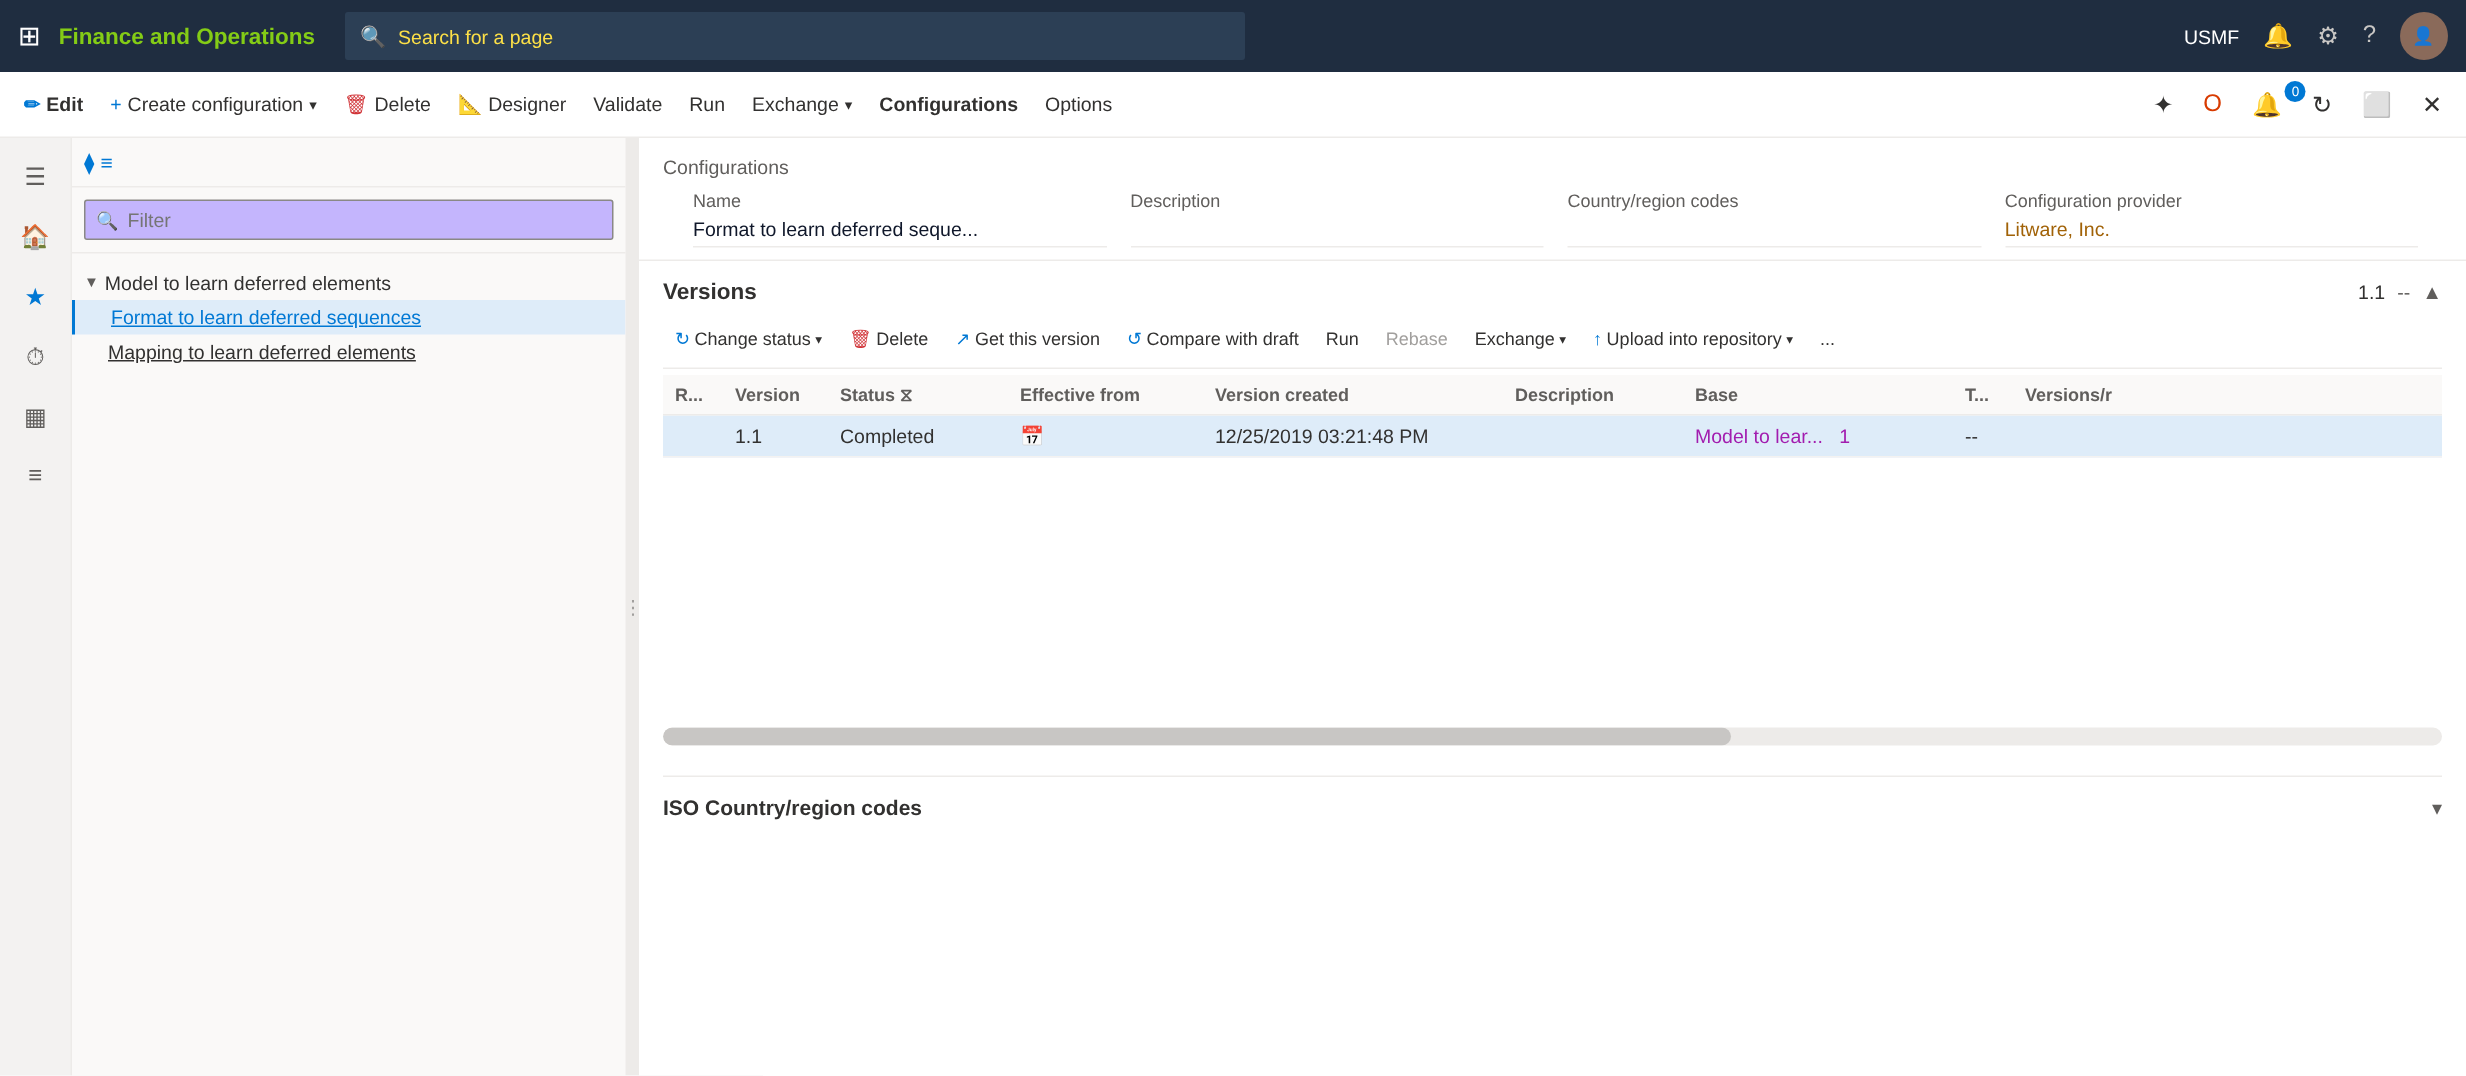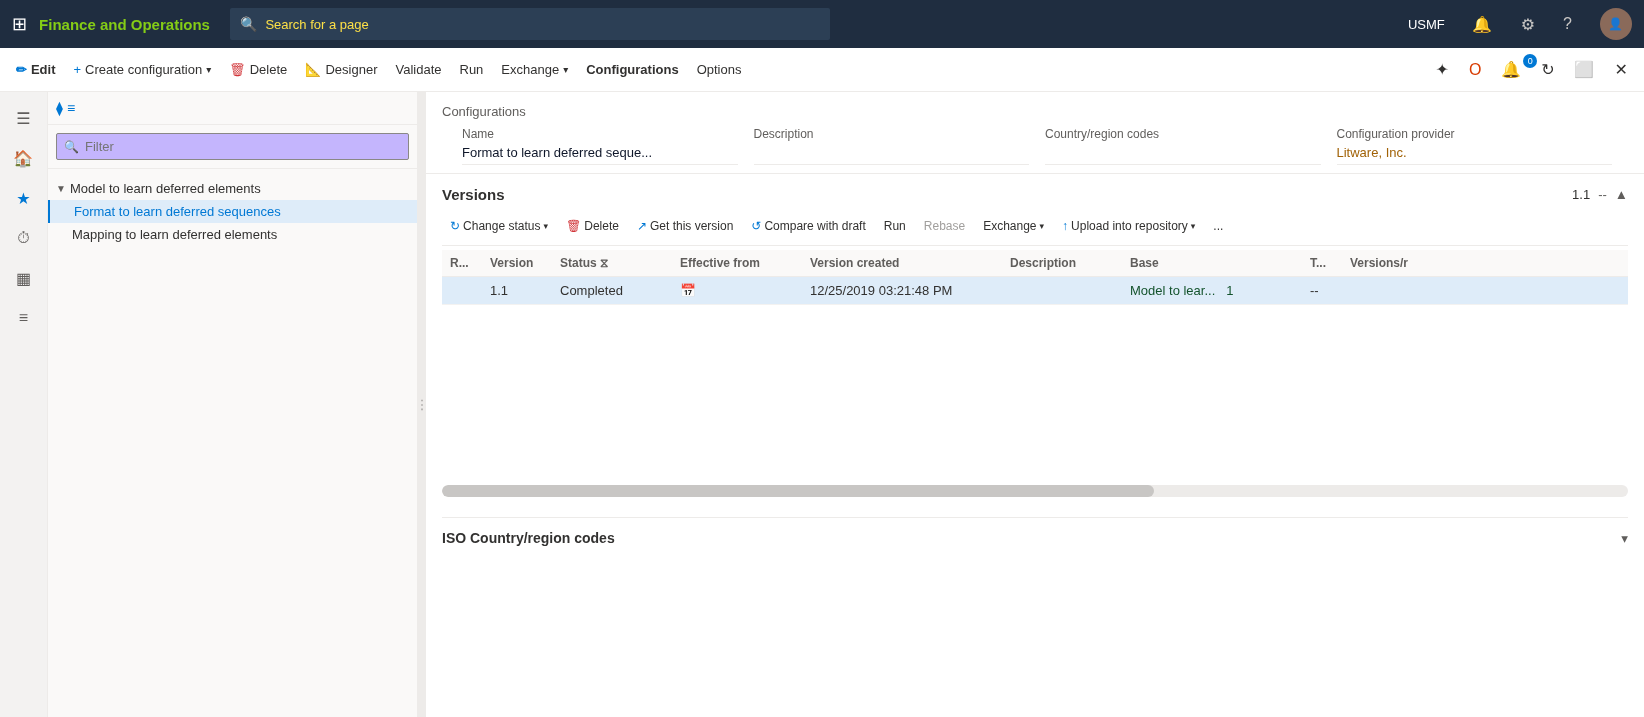--- a/index.html
+++ b/index.html
@@ -28,21 +28,21 @@
       align-items: center;
       padding: 0 10px;
       gap: 8px;
       color: #c8c6c4;
       font-size: 13px;
     }
     .top-nav-right {
       margin-left: auto;
       display: flex;
       align-items: center;
-      gap: 28px;
+      gap: 16px;
       color: white;
     }
     .nav-icon { font-size: 16px; cursor: pointer; color: #c8c6c4; }
     .avatar {
       width: 32px; height: 32px; border-radius: 50%;
       background: #8a6a5a;
       display: flex; align-items: center; justify-content: center;
       color: white; font-size: 12px; cursor: pointer;
     }
     .badge-container { position: relative; }
@@ -118,21 +118,21 @@
     .tree-filter-wrapper { position: relative; }
     .tree-filter-icon { position: absolute; left: 8px; top: 50%; transform: translateY(-50%); color: #605e5c; font-size: 12px; }
     .tree-content { padding: 8px 0; overflow-y: auto; flex: 1; }
     .tree-item {
       display: flex; align-items: center;
       padding: 4px 8px; cursor: pointer; gap: 4px;
       font-size: 13px; color: #323130;
     }
     .tree-item.selected { background: #deecf9; color: #0078d4; border-left: 2px solid #0078d4; }
     .tree-item.parent { font-weight: normal; padding-left: 8px; }
-    .tree-item.child { padding-left: 24px; }
+    .tree-item.child { padding-left: 24px; text-decoration: underline; }
     .tree-arrow { font-size: 10px; color: #605e5c; }
 
     
     .main-content {
       flex: 1;
       background: #fff;
       overflow-y: auto;
       overflow-x: hidden;
     }
 
@@ -179,21 +179,21 @@
       text-align: left; padding: 6px 8px;
       font-size: 12px; font-weight: 600; color: #605e5c;
       border-bottom: 1px solid #edebe9; background: #faf9f8;
       white-space: nowrap;
     }
     .versions-table td {
       padding: 6px 8px; font-size: 13px;
       border-bottom: 1px solid #f3f2f1;
     }
     .versions-table tr.selected-row td { background: #deecf9; }
-    .link-cell { color: #14532d; cursor: pointer; }
+    .link-cell { color: #a21caf; cursor: pointer; }
     .calendar-icon { color: #0078d4; cursor: pointer; }
     .horizontal-scrollbar {
       height: 12px; background: #edebe9; border-radius: 6px;
       margin: 4px 0; position: relative; overflow: hidden;
     }
     .horizontal-scrollbar-thumb {
       height: 100%; width: 60%; background: #c8c6c4; border-radius: 6px;
       position: absolute; left: 0;
     }
 

